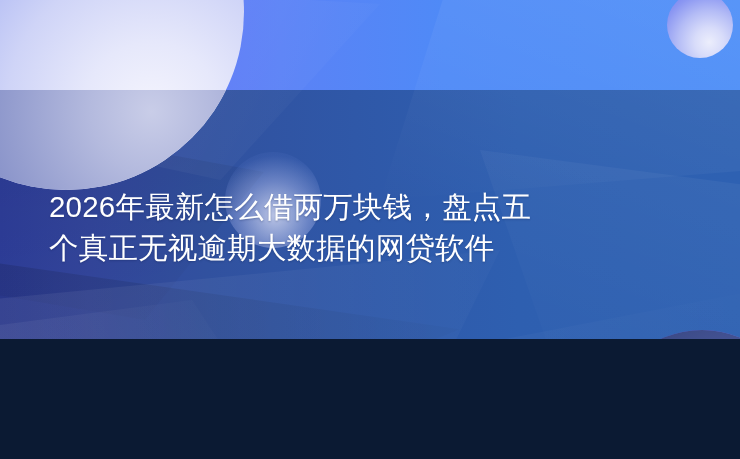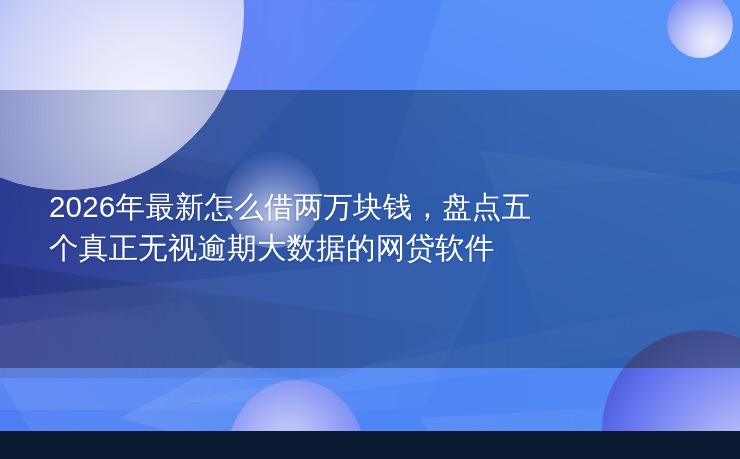--- a/index.html
+++ b/index.html
@@ -1,18 +1,18 @@
 <!DOCTYPE html>
 <html><head>
 <meta charset="utf-8">
 <style>
   html,body{margin:0;padding:0;background:#0b1a33;}
   #stage{
     position:relative;
-    width:740px;height:431px;
+    width:740px;height:339px;
     overflow:hidden;
     font-family:"Liberation Sans","DejaVu Sans",sans-serif;
     background:#3a6fd0;
   }
 
   
   .band{position:absolute;left:0;width:740px;}
   #band-top{
     top:0;height:90px;
     background:linear-gradient(90deg,#5a63f7 0%,#5f72f8 18%,#5b82f6 38%,#4f8af7 60%,#4a8cf7 100%);

